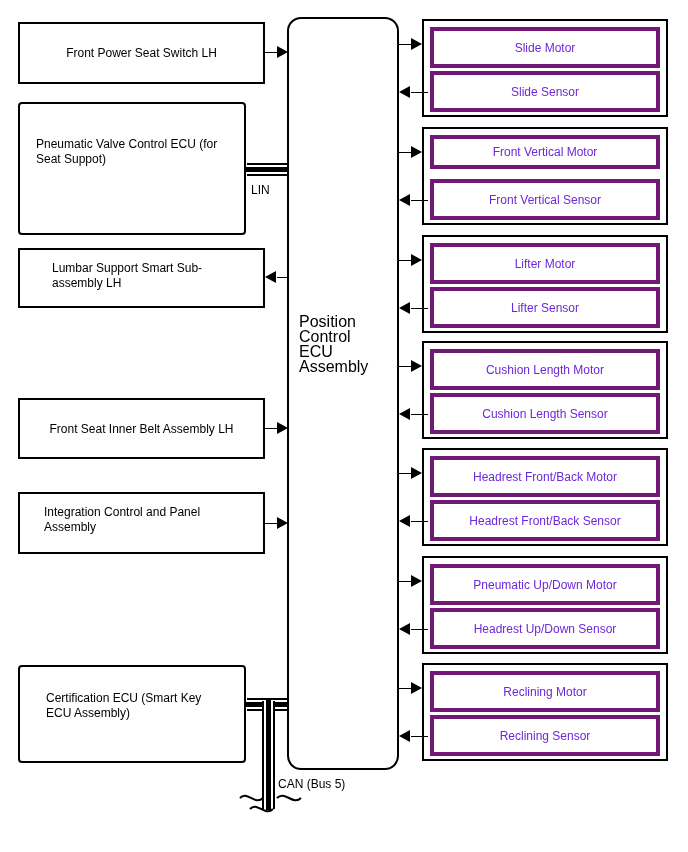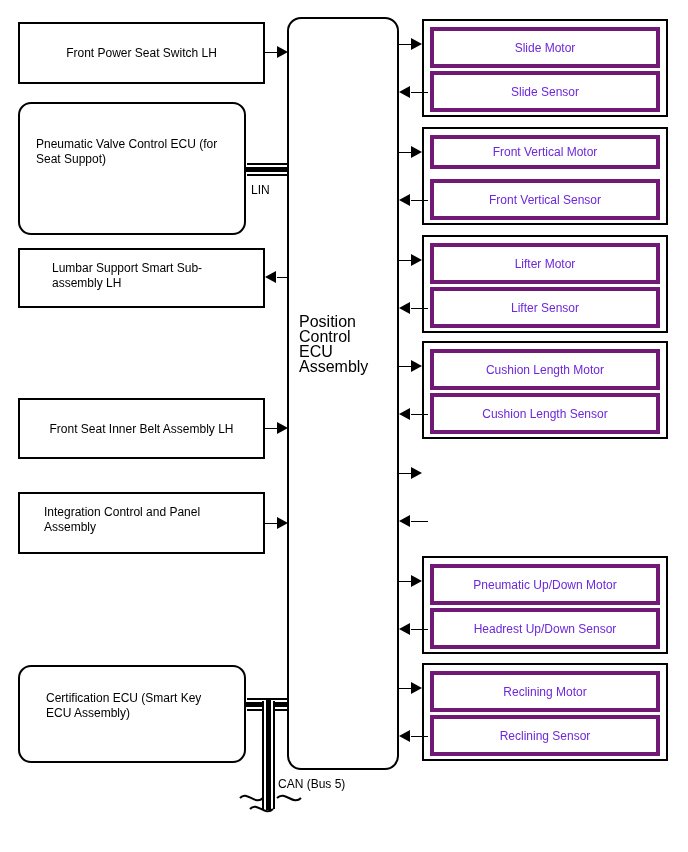--- a/index.html
+++ b/index.html
@@ -20,21 +20,21 @@
   .block {
     position: absolute;
     box-sizing: border-box;
     border: 2px solid #000000;
     background: #ffffff;
     color: #000000;
     font-size: 12px;
     line-height: 15px;
   }
   .block.rounded {
-    border-radius: 13px;
+    border-radius: 4px;
   }
   .block .txt {
     position: absolute;
     display: block;
   }
   
   .lbl-center {
     left: 0; right: 0;
     text-align: center;
   }
@@ -250,20 +250,28 @@
     </div>
     <div class="unit" style="top:50px; height:41px;">
       <span class="txt">Cushion Length Sensor</span>
     </div>
   </div>
   <div class="hline" style="left:399px; top:366px; width:14px;"></div>
   <div class="arrow-r" style="left:411px; top:360px;"></div>
   <div class="hline" style="left:411px; top:414px; width:17px;"></div>
   <div class="arrow-l" style="left:399px; top:408px;"></div>
 
+  <div class="group" style="top:448px; height:98px;">
+    <div class="unit" style="top:6px; height:41px;">
+      <span class="txt">Headrest Front/Back Motor</span>
+    </div>
+    <div class="unit" style="top:50px; height:41px;">
+      <span class="txt">Headrest Front/Back Sensor</span>
+    </div>
+  </div>
   <div class="hline" style="left:399px; top:473px; width:14px;"></div>
   <div class="arrow-r" style="left:411px; top:467px;"></div>
   <div class="hline" style="left:411px; top:521px; width:17px;"></div>
   <div class="arrow-l" style="left:399px; top:515px;"></div>
 
   <div class="group" style="top:556px; height:98px;">
     <div class="unit" style="top:6px; height:41px;">
       <span class="txt">Pneumatic Up/Down Motor</span>
     </div>
     <div class="unit" style="top:50px; height:41px;">

